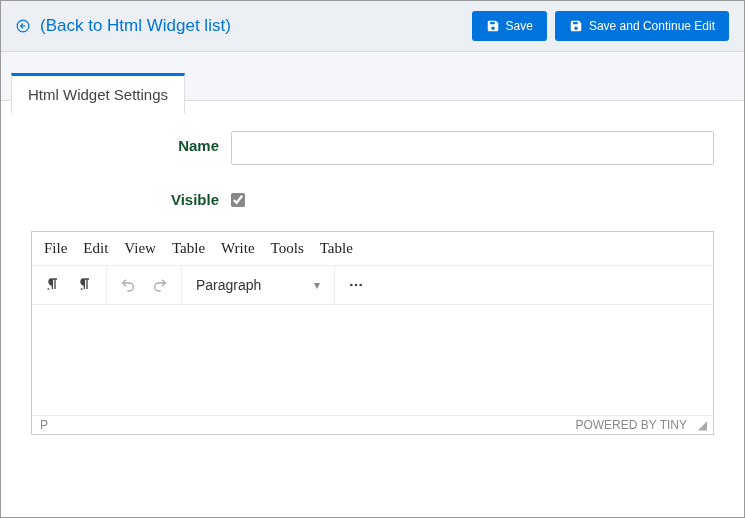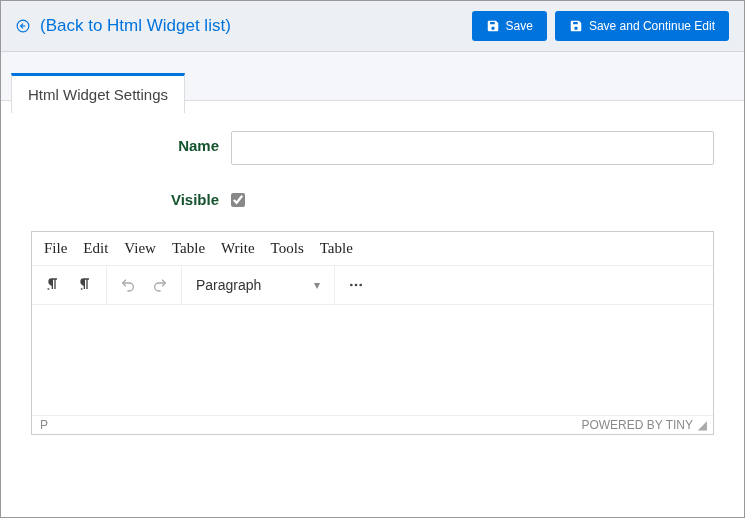--- a/index.html
+++ b/index.html
@@ -273,21 +273,21 @@
                   <circle cx="19" cy="12" r="2"></circle>
                 </svg>
             </span>
           </div>
         </div>
 
         <div class="editor-body"></div>
 
         <div class="editor-status">
           <span>P</span>
-          <span style="display:flex;align-items:flex-start;">
+          <span style="display:flex;align-items:flex-start;gap:6px">
             <span>POWERED BY TINY</span>
             <span class="resize-handle">◢</span>
           </span>
         </div>
 
       </div>
     </div>
   </div>
 
 </div>

